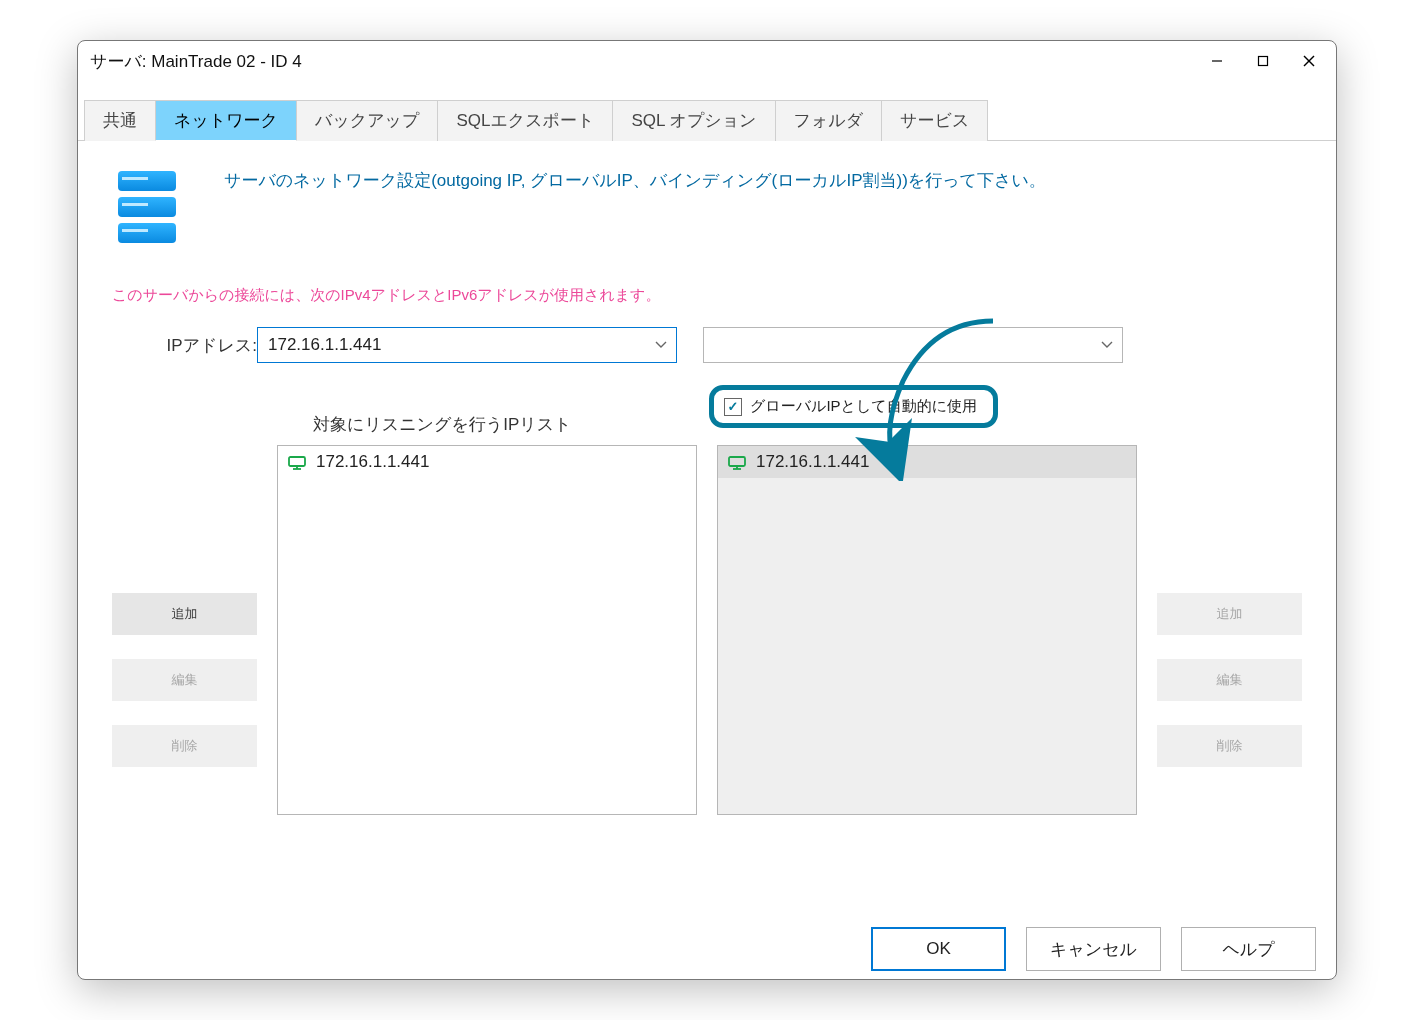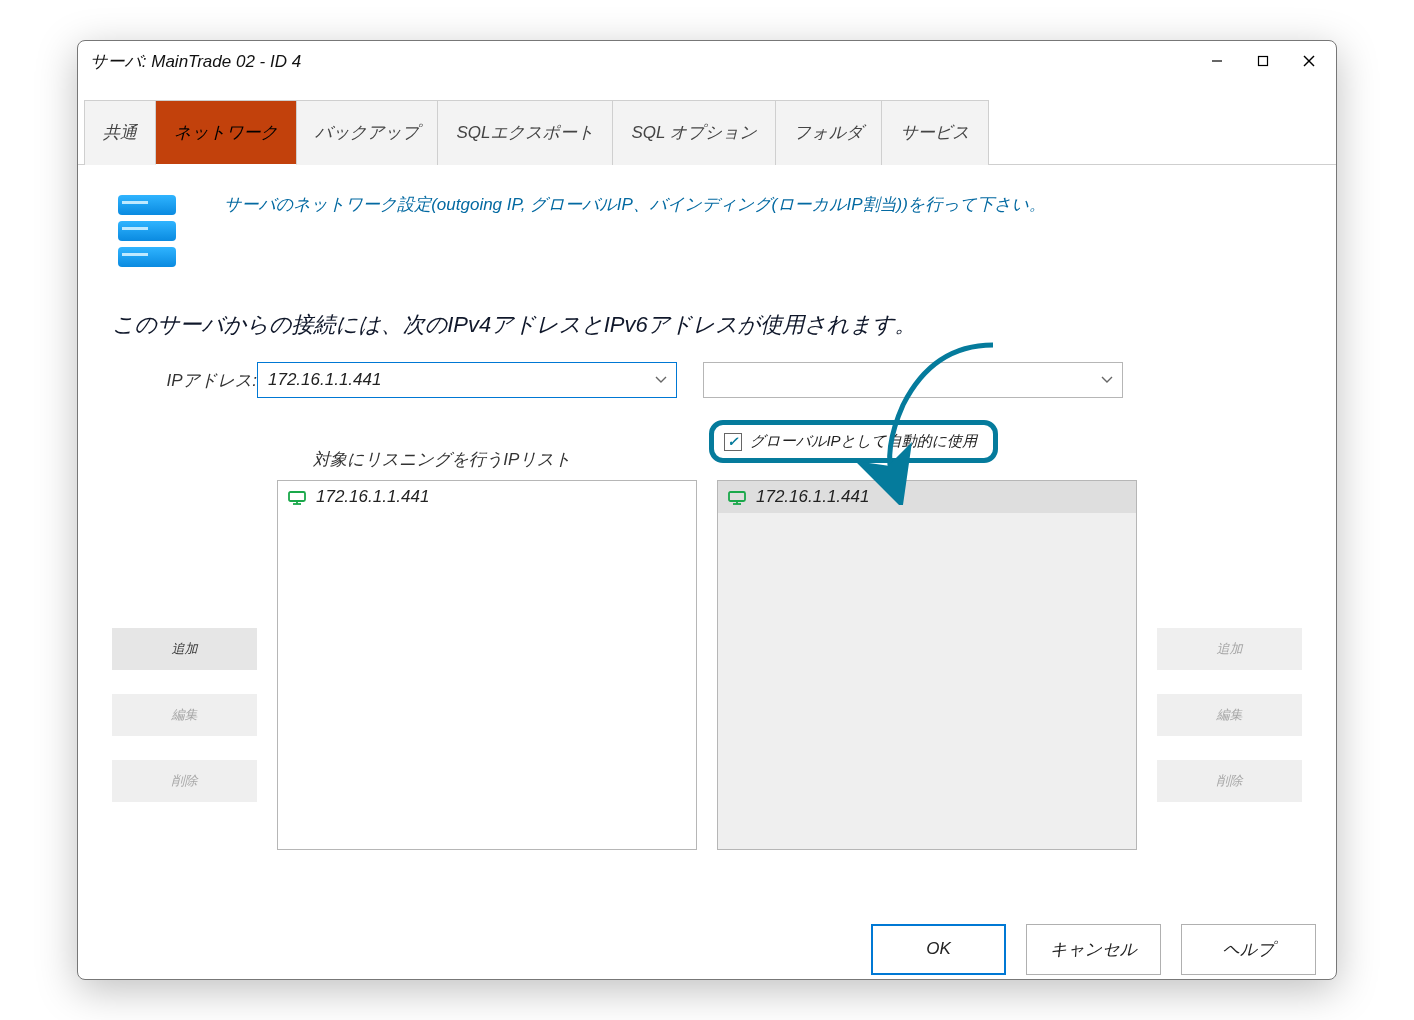--- a/index.html
+++ b/index.html
@@ -15,21 +15,20 @@
     height: 940px;
     border: 1px solid #777;
     border-radius: 8px;
     background: #ffffff;
     box-shadow: 0 10px 40px rgba(0,0,0,0.25);
     position: relative;
     overflow: visible;
     margin: 40px auto;
     display: flex;
     flex-direction: column;
-    font-style: italic;
   }
   
   .titlebar {
     height: 40px;
     display: flex;
     align-items: center;
     padding: 0 4px 0 12px;
     font-size: 17px;
     color: #111;
   }
@@ -42,32 +41,32 @@
 
   
   .tabrow {
     display: flex;
     gap: 0;
     border-bottom: 1px solid #cfcfcf;
     padding: 0 6px;
     margin-top: 18px;
   }
   .tab {
-    padding: 20px 18px;
+    padding: 8px 18px;
     border: 1px solid #cfcfcf;
     border-bottom: none;
     background: #f3f3f3;
     color: #444;
     font-size: 17px;
     position: relative;
     top: 1px;
     margin-right: -1px;
   }
   .tab.active {
-    background: #c2410c;
+    background: #7dd3fc;
     color: #000;
     border-bottom: 1px solid #fff;
     z-index: 2;
   }
   .tabcontent {
     flex: 1;
     padding: 24px 34px 20px 34px;
     overflow: hidden;
     position: relative;
   }
@@ -76,22 +75,22 @@
   .hdr {
     display: flex;
     align-items: flex-start;
     gap: 32px;
     margin-bottom: 28px;
   }
   .server-icon-wrap { width: 80px; }
   .desc { font-size: 17px; color: #0369a1; padding-top: 4px; }
 
   .subhead {
-    font-size: 22px;
-    color: #0f172a;
+    font-size: 15px;
+    color: #ec4899;
     margin-bottom: 22px;
   }
 
   
   .iprow {
     display: flex;
     align-items: center;
     margin-bottom: 40px;
   }
   .iprow .lbl {
@@ -192,21 +191,21 @@
   .footer {
     height: 60px;
     border-top: none;
     padding: 0 20px;
     display: flex;
     align-items: center;
     justify-content: flex-end;
     gap: 20px;
   }
   .fbtn {
-    width: 135px; height: 51px;
+    width: 135px; height: 44px;
     background:#fff;
     border: 1px solid #b0b0b0;
     display:flex; align-items:center; justify-content:center;
     font-size: 17px; color:#222;
   }
   .fbtn.primary { border: 2px solid #0078d4; }
 
   
   .anno-arrow {
     position: absolute;

